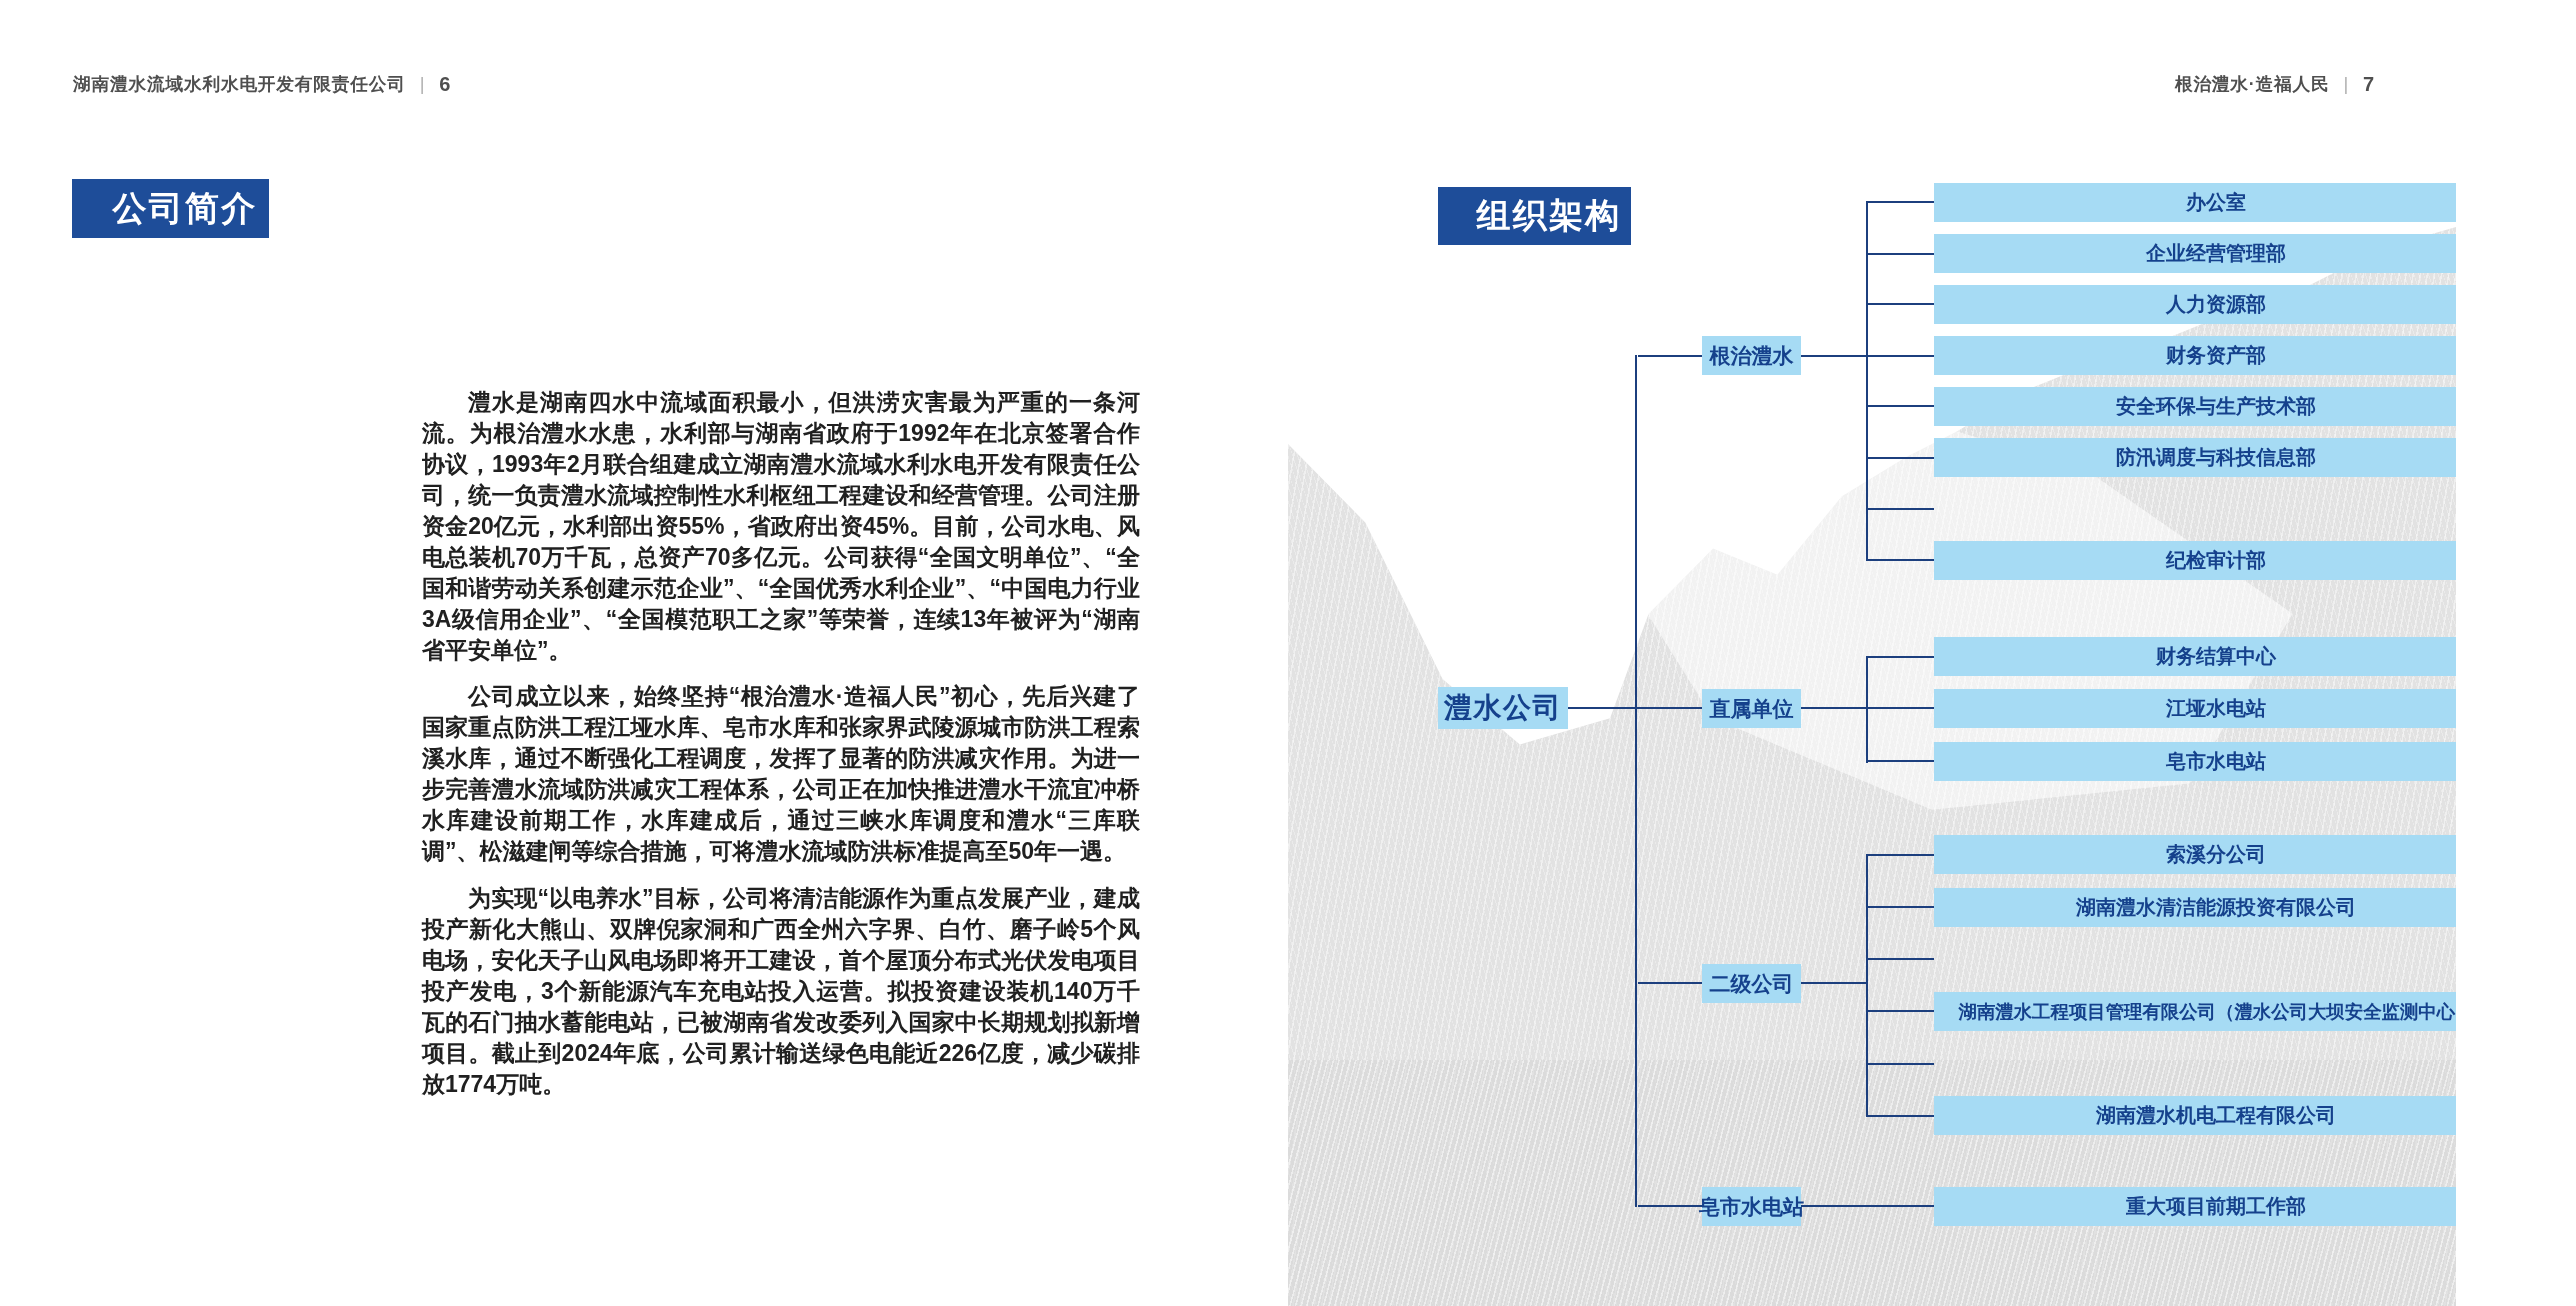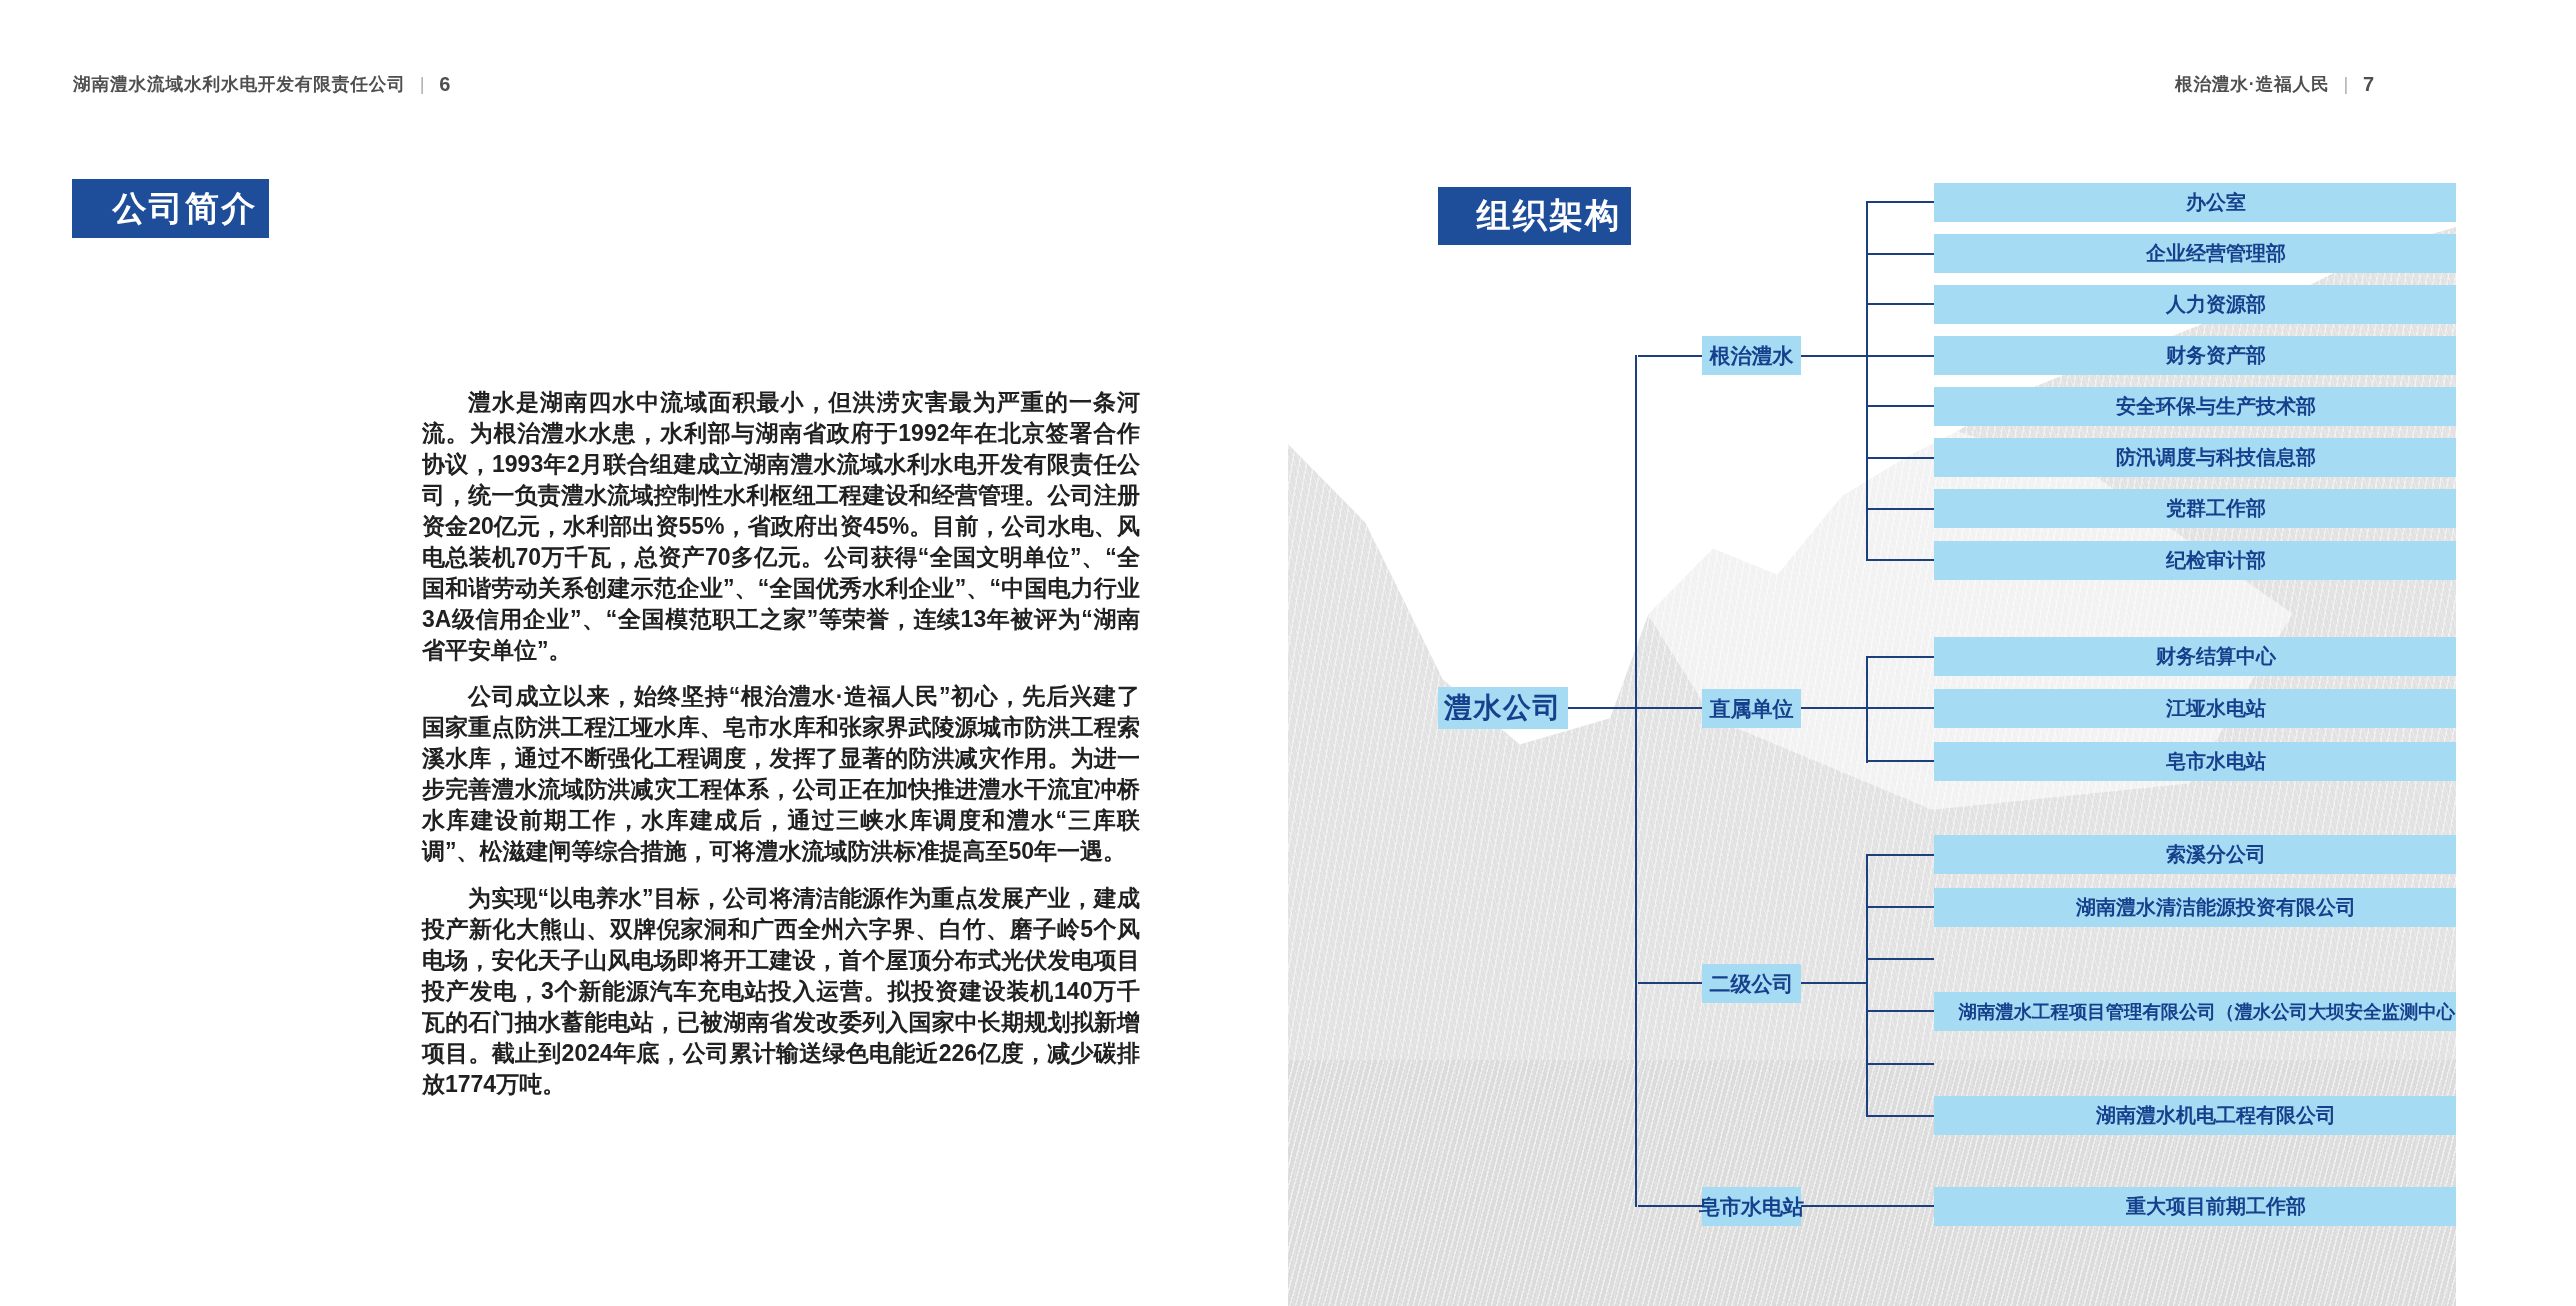--- a/index.html
+++ b/index.html
@@ -132,21 +132,20 @@
   <div class="node node-cat" style="top:689px">直属单位</div>
   <div class="node node-cat" style="top:964px">二级公司</div>
   <div class="node node-cat" style="top:1187px">皂市水电站</div>
 
   <div class="bar" style="top:183px">办公室</div>
   <div class="bar" style="top:234px">企业经营管理部</div>
   <div class="bar" style="top:285px">人力资源部</div>
   <div class="bar" style="top:336px">财务资产部</div>
   <div class="bar" style="top:387px">安全环保与生产技术部</div>
   <div class="bar" style="top:438px">防汛调度与科技信息部</div>
-  <div class="bar" style="top:489px">党群工作部</div>
   <div class="bar" style="top:541px">纪检审计部</div>
 
   <div class="bar" style="top:637px">财务结算中心</div>
   <div class="bar" style="top:689px">江垭水电站</div>
   <div class="bar" style="top:742px">皂市水电站</div>
 
   <div class="bar" style="top:835px">索溪分公司</div>
   <div class="bar" style="top:888px">湖南澧水清洁能源投资有限公司</div>
   <div class="bar bar--small" style="top:992px">湖南澧水工程项目管理有限公司（澧水公司大坝安全监测中心）</div>
   <div class="bar" style="top:1096px">湖南澧水机电工程有限公司</div>

